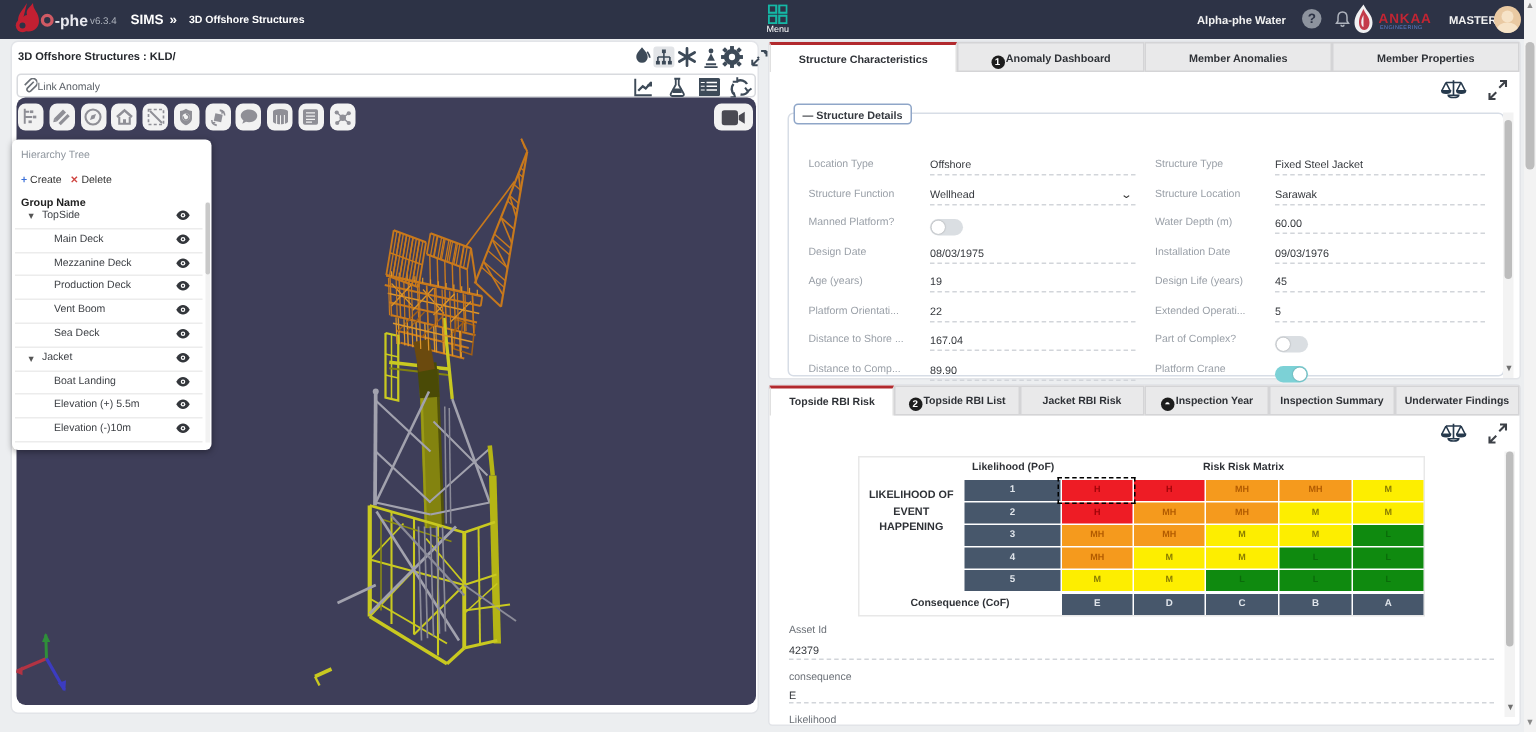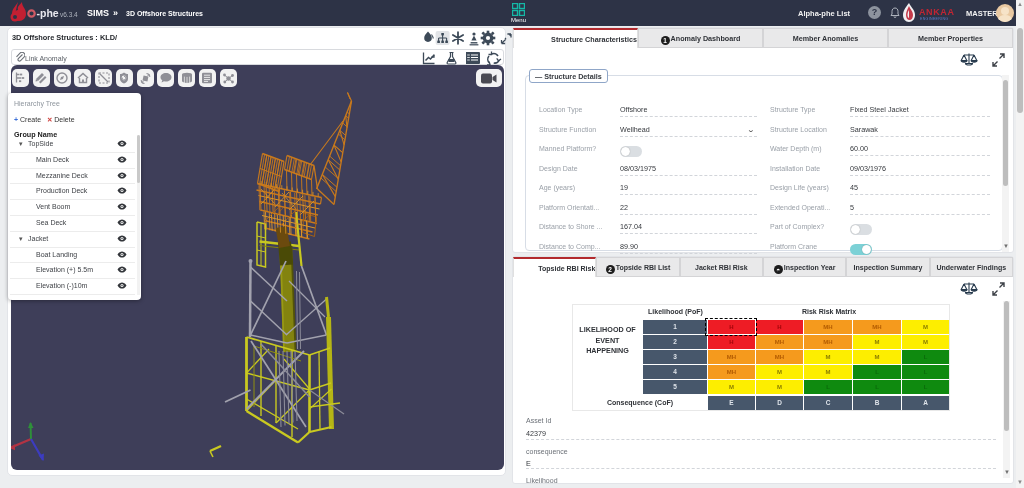--- a/index.html
+++ b/index.html
@@ -36,21 +36,21 @@
 #htree .cd { position:absolute; left:6px; top:23px; font-size:7px; color:#333; }
 #htree .gn { position:absolute; left:6px; top:37px; font-size:7.2px; font-weight:bold; color:#222; }
 .trow { position:absolute; left:2px; width:125px; height:15.8px; border-bottom:1px solid #ececec; font-size:7px; color:#3c3f44; }
 .trow .lbl { position:absolute; top:3px; }
 .trow .eye { position:absolute; right:8px; top:3px; }
 
 
 .rpanel { position:absolute; left:512px; width:502px; background:#fff; border:1px solid #e2e4e8; border-radius:3px; }
 .tabbar { position:absolute; left:0; top:0; width:500px; height:20px; display:flex; }
 .tab { flex:1; background:#e9e9ea; border:1px solid #d4d4d6; border-bottom:1px solid #d4d4d6; font-size:7.2px; font-weight:bold; color:#2f3237; text-align:center; line-height:19px; white-space:nowrap; overflow:hidden; }
-.tab.active { background:#fff; border-top:2px solid #b22a2e; border-bottom:none; border-left:1px solid #e0e0e0; border-right:1px solid #e0e0e0;text-align:right; }
+.tab.active { background:#fff; border-top:2px solid #b22a2e; border-bottom:none; border-left:1px solid #e0e0e0; border-right:1px solid #e0e0e0; }
 .toolrow { position:absolute; left:0; width:500px; height:24px; }
 .numc { display:inline-block; width:9px; height:9px; background:#1d1d1d; color:#fff; border-radius:50%; font-size:6.5px; font-weight:bold; line-height:9px; text-align:center; vertical-align:-1.5px; margin-right:1px; }
 
 
 #sdcard { position:absolute; left:12px; top:47px; width:478px; height:176px; border:1px solid #d7dde6; border-radius:4px; }
 #sdlegend { position:absolute; left:3px; top:-7px; background:#fff; border:1px solid #8fa6c8; border-radius:3px; padding:1.5px 5px; font-size:7.2px; font-weight:bold; color:#35393f; }
 .flabel { position:absolute; font-size:7px; color:#9aa0a8; top:3px; }
 .fval { position:absolute; font-size:7.2px; color:#35383d; top:1px; }
 .fline { position:absolute; border-bottom:1px dashed #d2d5da; top:14px; }
 .toggle { position:absolute; width:22px; height:11px; border-radius:6px; background:#dadee2; top:1px; }
@@ -85,21 +85,21 @@
   <div class="bc">3D Offshore Structures</div>
   <div id="menu-btn">
     <svg width="13" height="13" style="position:absolute;left:2px;top:2px;" viewBox="0 0 13 13">
       <rect x="0.5" y="0.5" width="5" height="5" fill="none" stroke="#15b8a6" stroke-width="1.4"></rect>
       <rect x="7.5" y="0.5" width="5" height="5" fill="none" stroke="#15b8a6" stroke-width="1.4"></rect>
       <rect x="0.5" y="7.5" width="5" height="5" fill="none" stroke="#15b8a6" stroke-width="1.4"></rect>
       <rect x="7.5" y="7.5" width="5" height="5" fill="none" stroke="#15b8a6" stroke-width="1.4"></rect>
     </svg>
     <div class="mtxt">Menu</div>
   </div>
-  <div class="navtxt" style="left:798px;">Alpha-phe List</div>
+  <div class="navtxt" style="left:798px;">Alpha-phe Water</div>
   <div id="helpc">?</div>
   <svg style="position:absolute;left:889px;top:7px;" width="12" height="12" viewBox="0 0 12 12">
     <path d="M6 1 c-2 0 -3 1.5 -3 3.5 v2.5 l-1 1.5 h8 l-1 -1.5 v-2.5 c0 -2 -1 -3.5 -3 -3.5 z M5 9.5 a1 1 0 0 0 2 0" fill="none" stroke="#aeb3bd" stroke-width="1"></path>
   </svg>
   <svg style="position:absolute;left:901px;top:2px;" width="115" height="22" viewBox="0 0 115 22">
     <path d="M8 1 C4 6 2 9 2 13 c0 4 2.5 7 6 7 c3.5 0 6 -3 6 -7 c0 -5 -3.5 -7 -6 -12 z" fill="#f0f0f2"></path>
     <path d="M8 4 C6 8 5 10 5 13 c0 3 1.5 5 3.5 5 s3.5 -2 3.5 -5 c0 -4 -2.5 -5 -4 -9 z" fill="#c43b4a"></path>
     <path d="M8 8 c-1 2 -1.5 3 -1.5 5 c0 2 1 3 1.5 3" fill="#f0f0f2"></path>
     <text x="18" y="13" font-size="9" font-weight="bold" fill="#c22533" font-family="Liberation Sans" letter-spacing="0.6">ANKAA</text>
     <text x="19" y="17.5" font-size="3.6" fill="#5b7fd0" font-family="Liberation Sans" letter-spacing="0.3">ENGINEERING</text>

